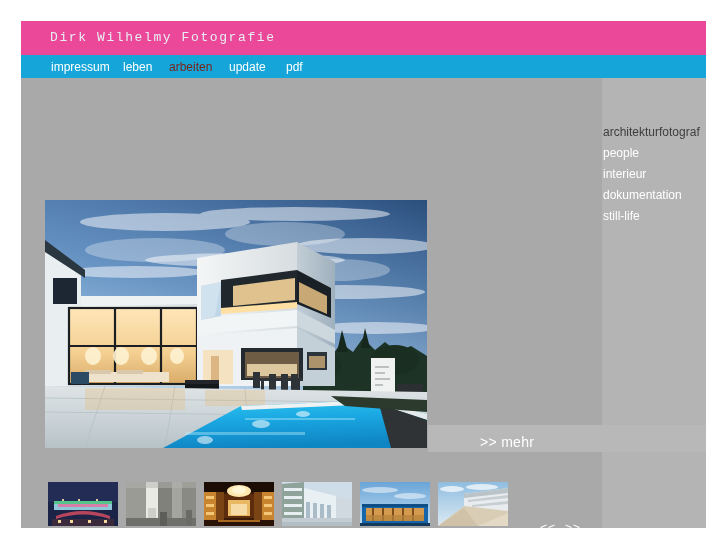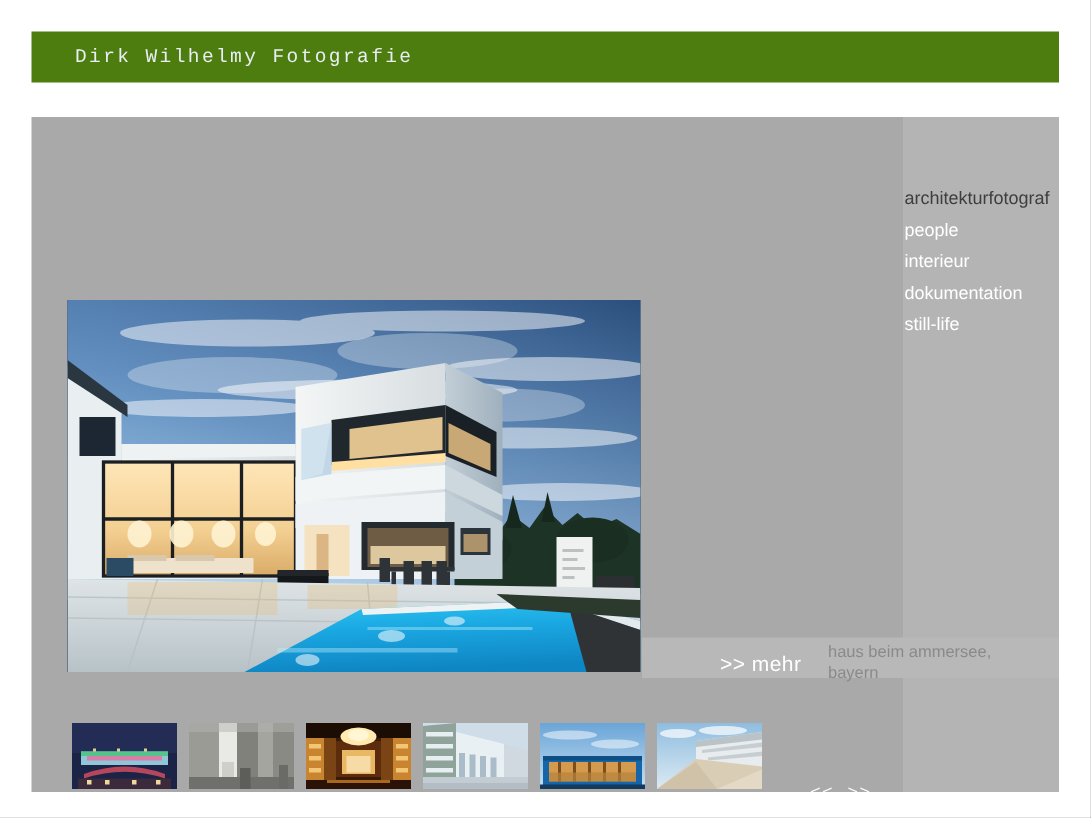--- a/index.html
+++ b/index.html
@@ -24,21 +24,21 @@
     background: #ffffff;
   }
 
   
   #header-bar {
     position: absolute;
     left: 21px;
     top: 21px;
     width: 685px;
     height: 34px;
-    background: #4d7c0f;
+    background: #ec4899;
   }
   #site-title {
     position: absolute;
     left: 29px;
     top: 9px;
     color: #e8eef3;
     font-family: "Liberation Mono", "DejaVu Sans Mono", monospace;
     font-size: 13px;
     letter-spacing: 1.6px;
     white-space: nowrap;
@@ -178,20 +178,27 @@
 </style>
 </head>
 <body>
 
 <div id="page">
 
   <div id="header-bar">
     <div id="site-title">Dirk Wilhelmy Fotografie</div>
   </div>
 
+  <div id="nav-bar">
+    <div class="nav-item" style="left:30px">impressum</div>
+    <div class="nav-item" style="left:102px">leben</div>
+    <div class="nav-item active" style="left:148px">arbeiten</div>
+    <div class="nav-item" style="left:208px">update</div>
+    <div class="nav-item" style="left:265px">pdf</div>
+  </div>
 
   <div id="stage">
 
     <div id="right-panel"></div>
 
     <div id="category-menu">
       <div class="cat-item active">architekturfotograf</div>
       <div class="cat-item">people</div>
       <div class="cat-item">interieur</div>
       <div class="cat-item">dokumentation</div>
@@ -375,24 +382,20 @@
         </g>
 
         <path d="M334 204 L382 220 L382 248 L346 248 Z" fill="#2f3336"></path>
 
         <path d="M286 196 L382 200 L382 212 L300 206 Z" fill="#2b3a2c"></path>
       </svg>
     </div>
 
     <div id="caption-band">
       <div id="mehr-link">&gt;&gt; mehr</div>
-      <div id="caption-text">
-        <span>haus beim ammersee,</span>
-        <span>bayern</span>
-      </div>
     </div>
 
     <div id="thumb-strip">
 
       <div class="thumb" style="left:0px" title="messehalle bei nacht mit roter beleuchtung">
         <svg width="70" height="44" viewBox="0 0 70 44" xmlns="http://www.w3.org/2000/svg">
           <rect width="70" height="44" fill="#1b2347"></rect>
           <rect y="0" width="70" height="20" fill="#232c55"></rect>
           <rect x="6" y="19" width="58" height="9" fill="#8fc6d8"></rect>
           <rect x="6" y="19" width="58" height="3" fill="#54c48a"></rect>

